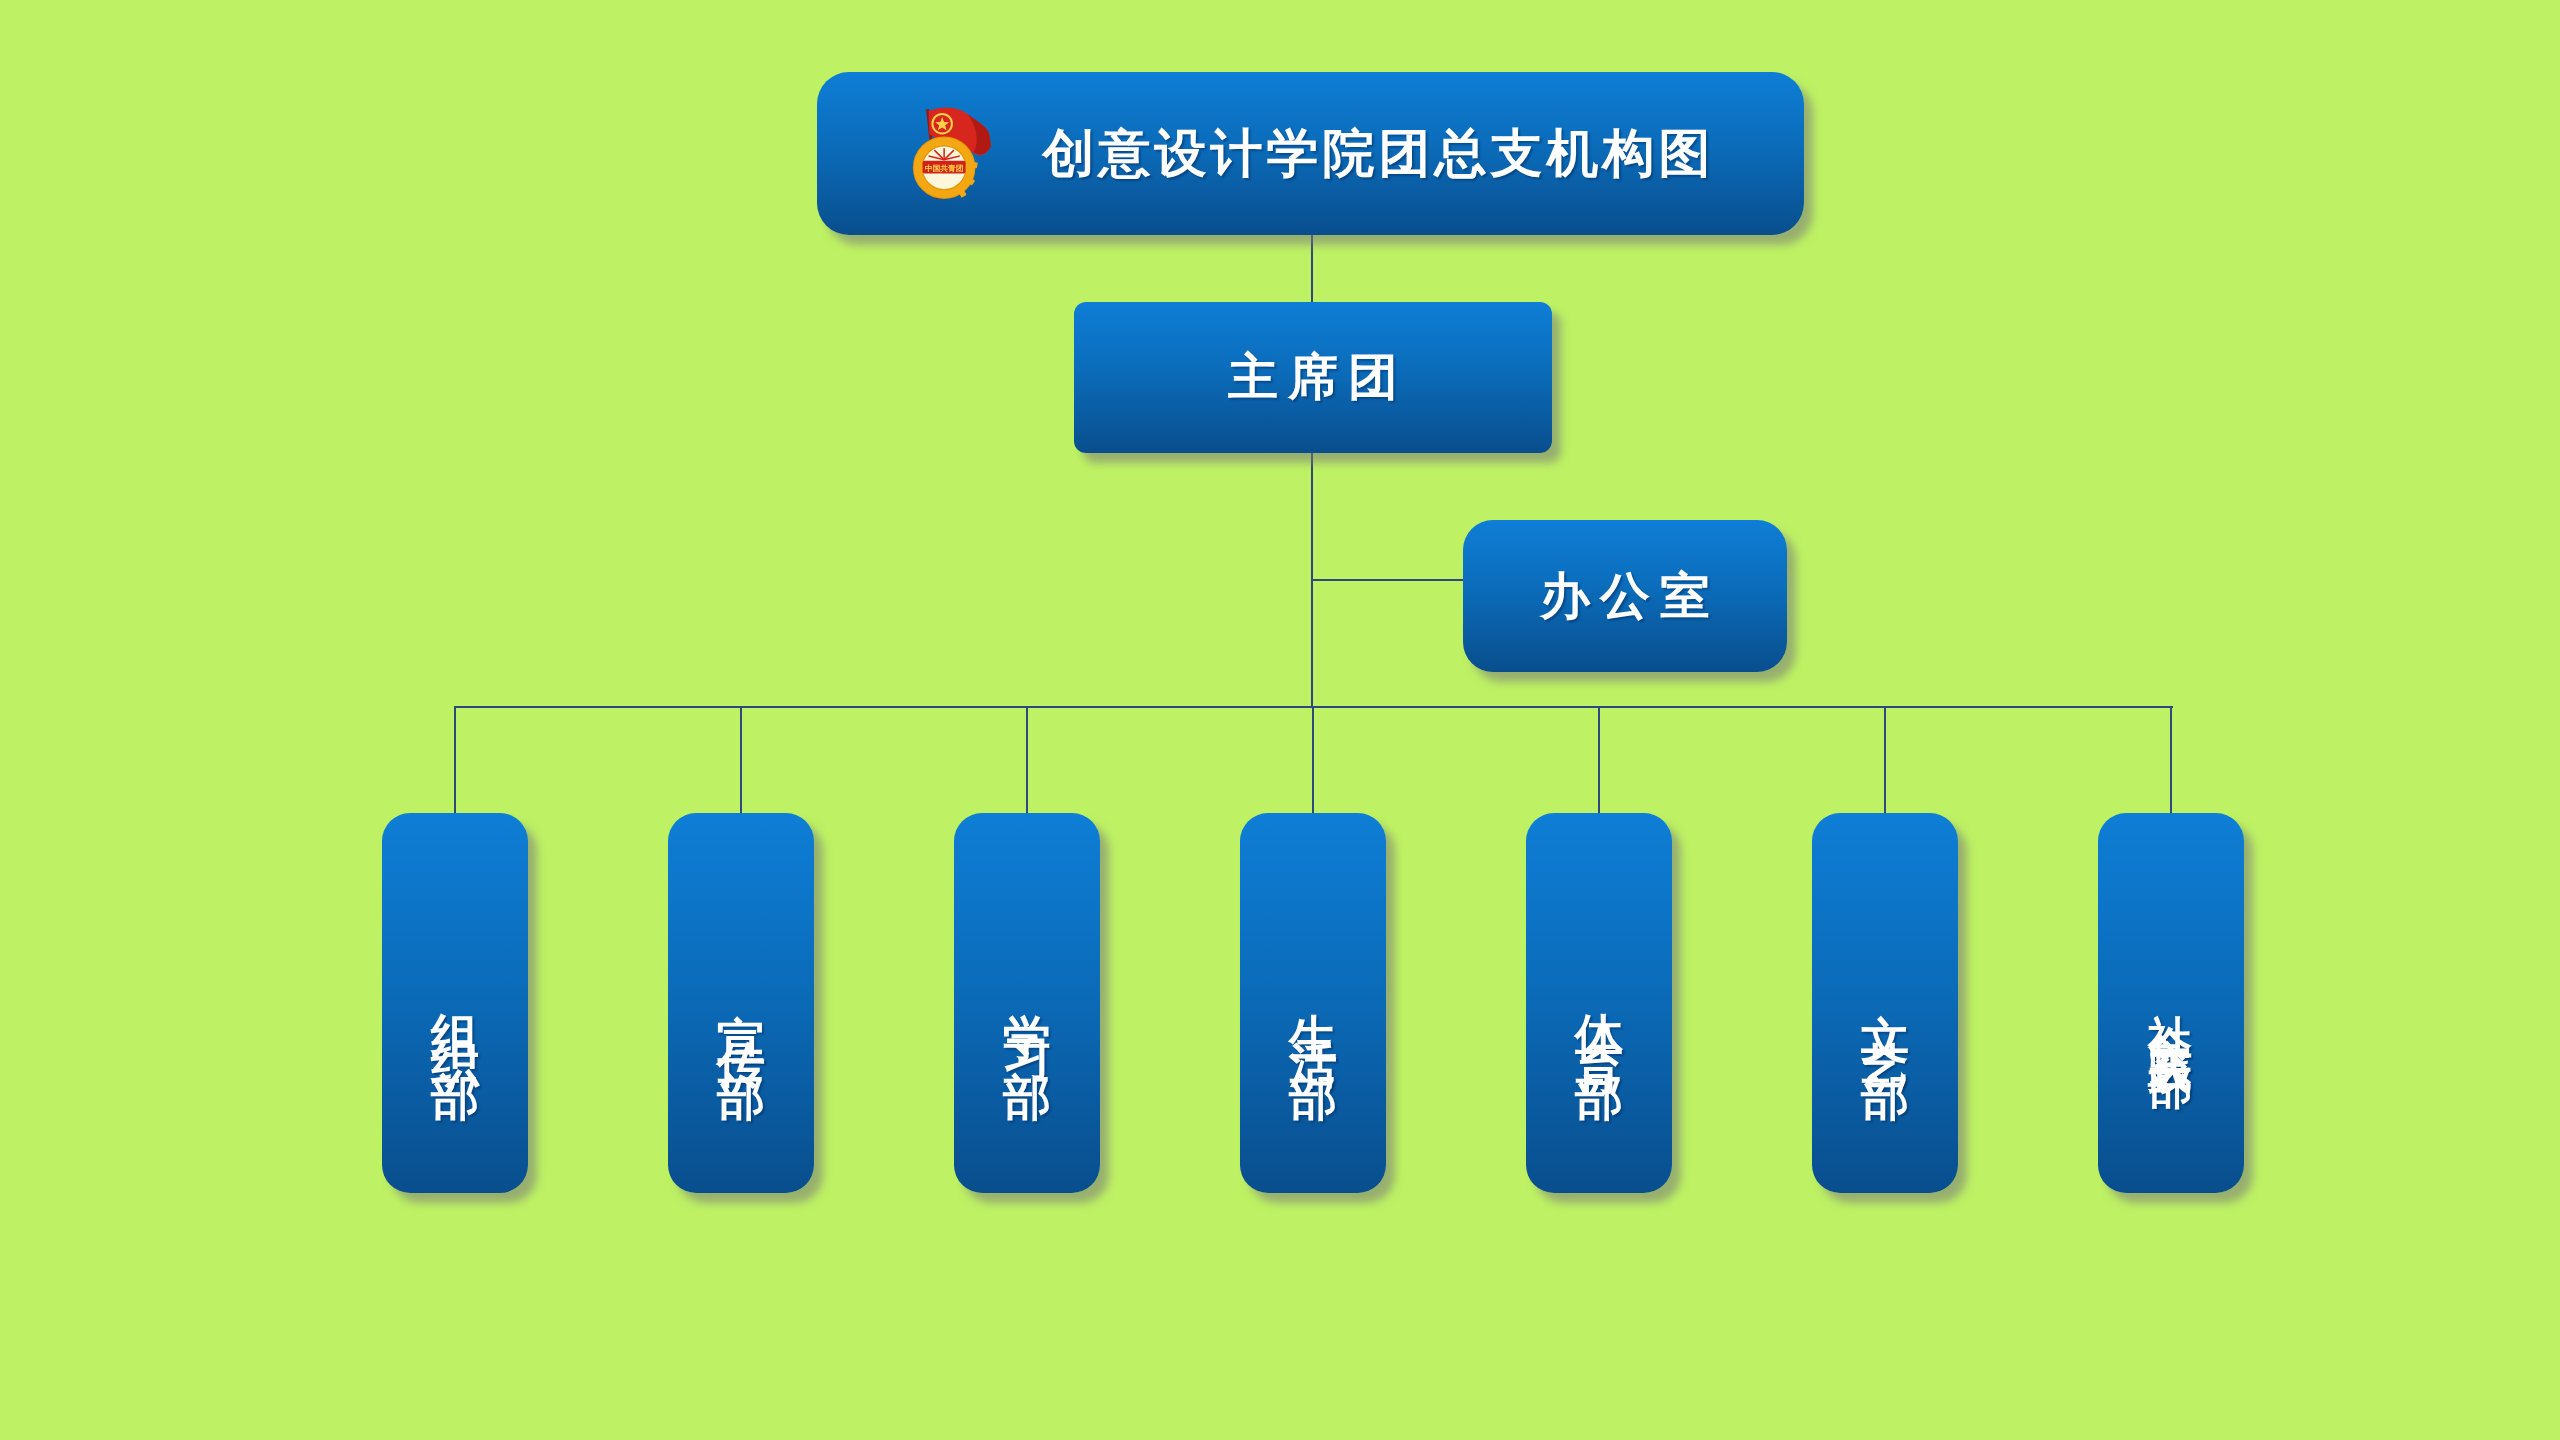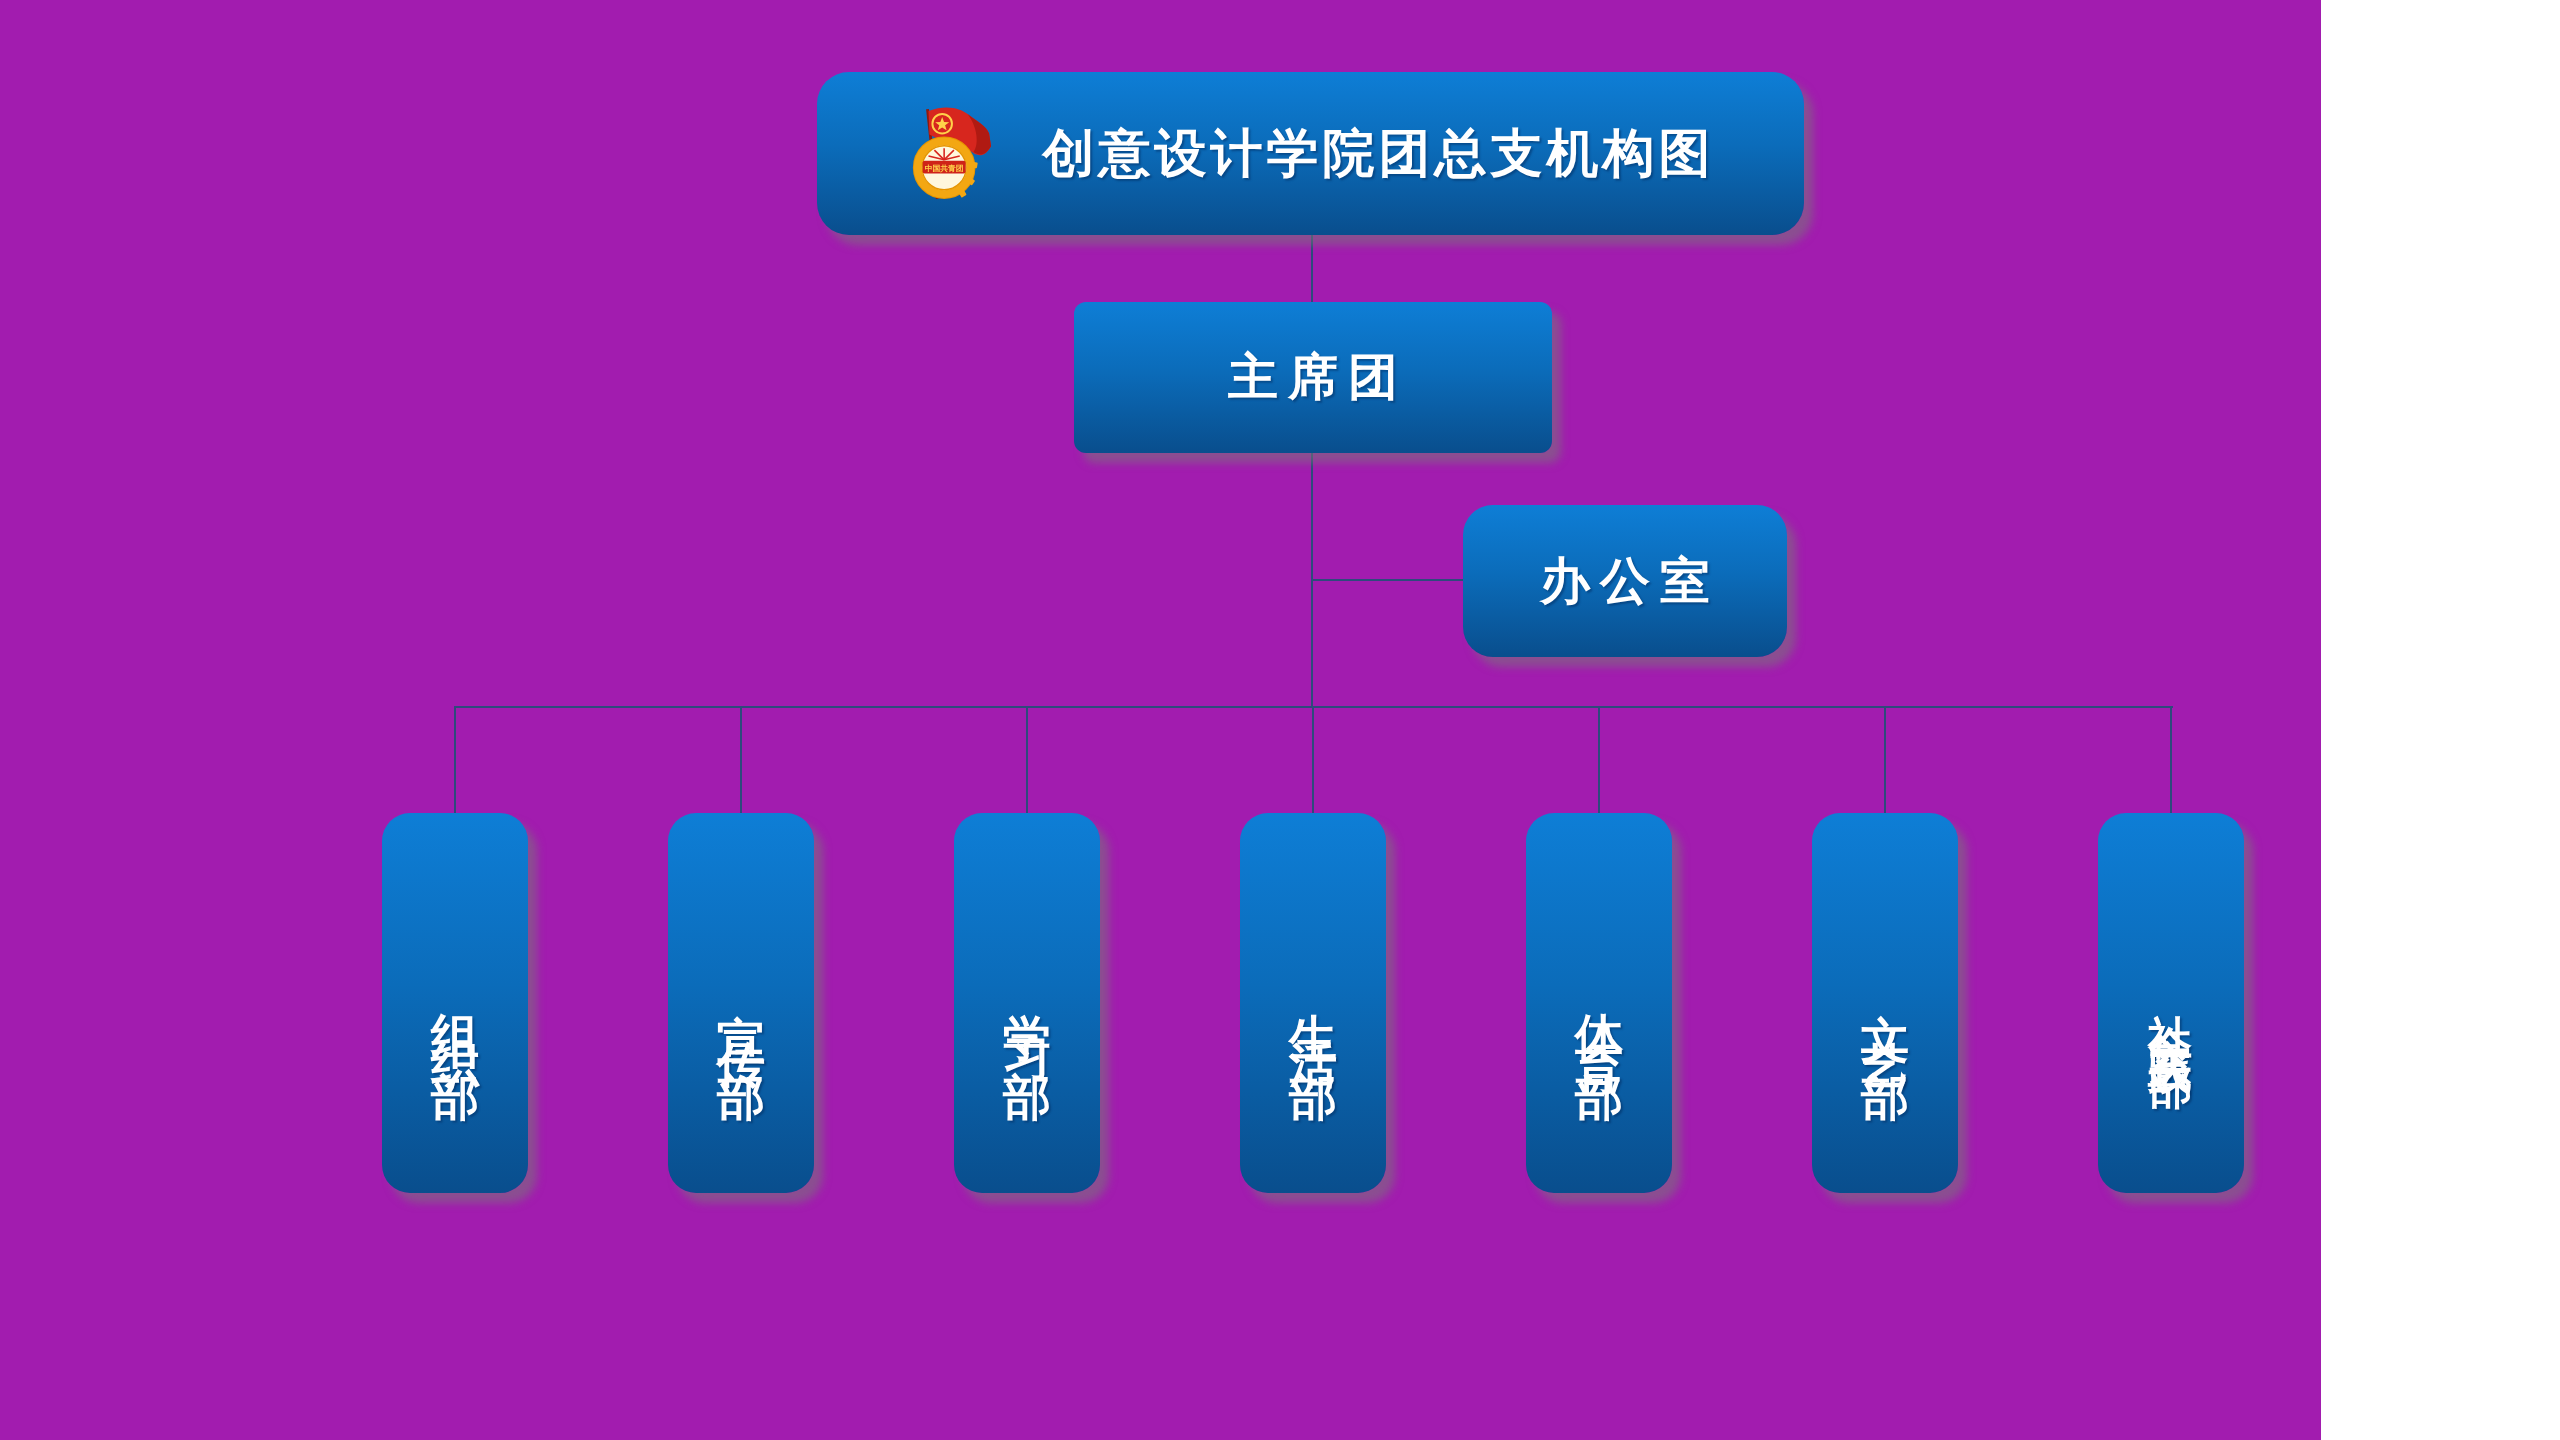--- a/index.html
+++ b/index.html
@@ -1,32 +1,32 @@
 <!DOCTYPE html>
 <html><head>
 <meta charset="utf-8">
 <style>
   html,body{margin:0;padding:0;background:#ffffff;}
   .canvas{
-    position:relative;width:2321px;height:1440px;background:#a21caf;overflow:hidden;
+    position:relative;width:2560px;height:1440px;background:#bef264;overflow:hidden;
     font-family:"Liberation Sans","DejaVu Sans",sans-serif;
   }
   
   .node{
     position:absolute;
     background:linear-gradient(180deg,#0e7ed6 0%,#0b6cba 45%,#094e8d 100%);
     box-shadow:9px 10px 9px rgba(120,120,120,.55);
     display:flex;align-items:center;justify-content:center;
     color:#ffffff;font-weight:bold;
   }
   .title-box{left:817px;top:72px;width:987px;height:163px;border-radius:32px;gap:50px;}
   .title-text{font-size:52px;letter-spacing:4px;white-space:nowrap;
     text-shadow:2px 2px 2px rgba(0,40,90,.45);}
   .presidium{left:1074px;top:302px;width:478px;height:151px;border-radius:12px;}
-  .office{left:1463px;top:505px;width:324px;height:152px;border-radius:30px;}
+  .office{left:1463px;top:520px;width:324px;height:152px;border-radius:30px;}
   .h-label{font-size:50px;letter-spacing:10px;white-space:nowrap;margin-right:-10px;
     text-shadow:2px 2px 2px rgba(0,40,90,.45);}
   .dept{top:813px;width:146px;height:380px;border-radius:28px;}
   .dept-label{
     writing-mode:vertical-rl;text-orientation:upright;
     font-size:48px;letter-spacing:28px;margin-bottom:-28px;
     text-shadow:2px 2px 2px rgba(0,40,90,.45);
   }
   .dept--tight .dept-label{font-size:44px;letter-spacing:12px;margin-bottom:-12px;}
   

